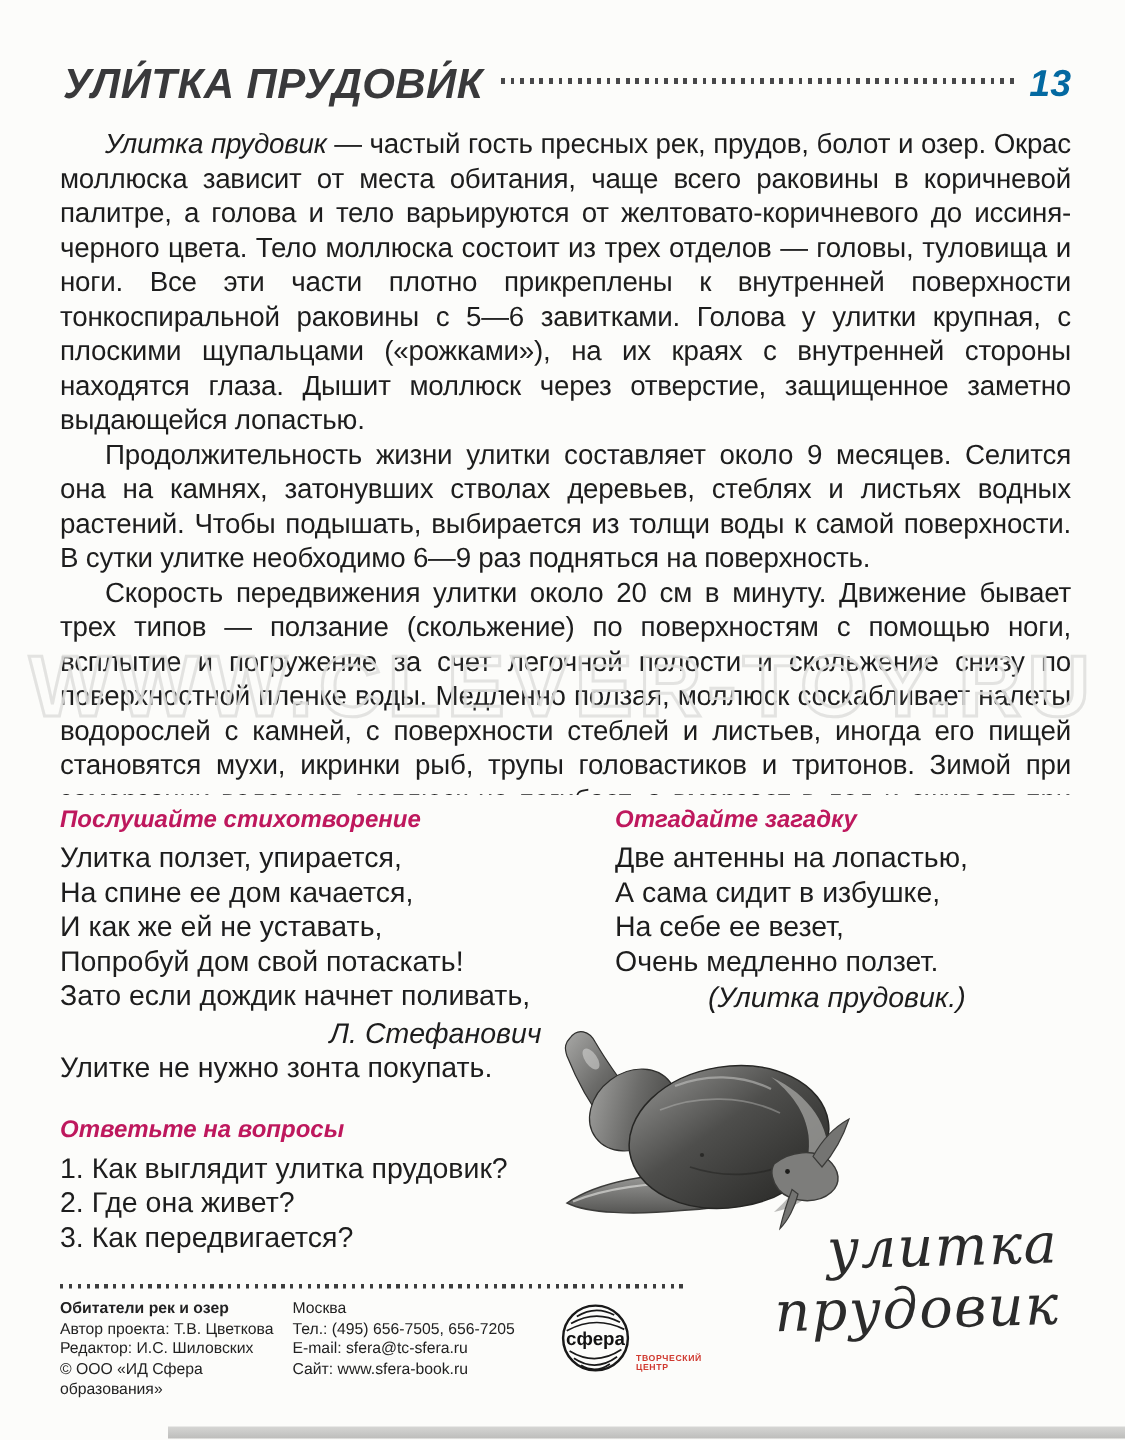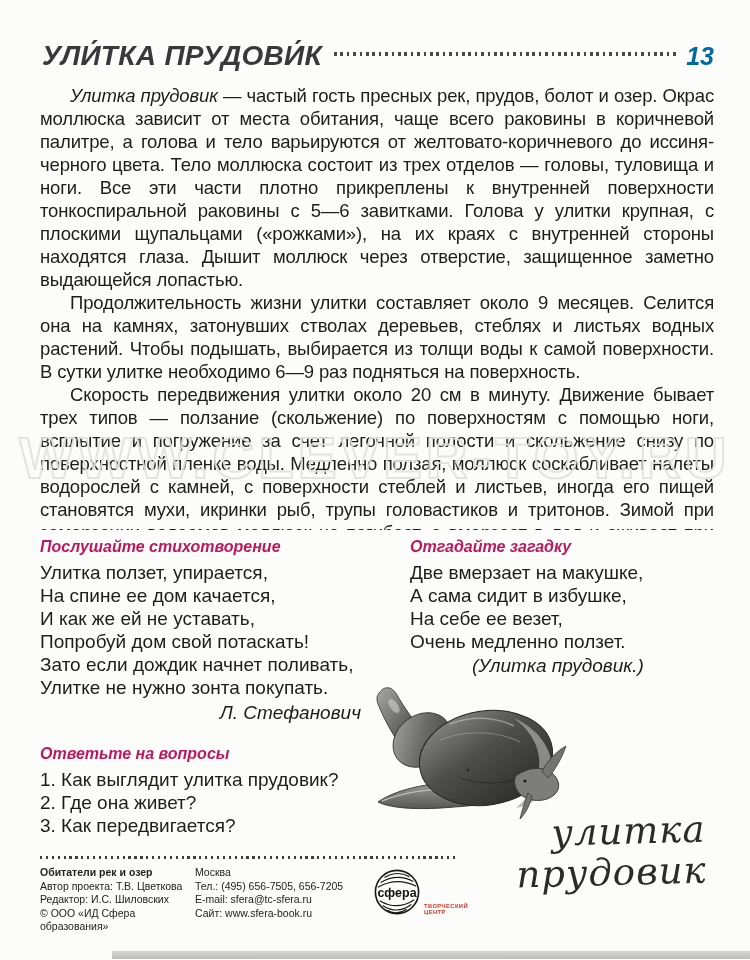--- a/index.html
+++ b/index.html
@@ -114,27 +114,27 @@
 
   <div class="watermark">WWW.CLEVER-TOY.RU</div>
 
   <div class="poem">
     <div class="sect-head">Послушайте стихотворение</div>
     <div class="verse">Улитка ползет, упирается,</div>
     <div class="verse">На спине ее дом качается,</div>
     <div class="verse">И как же ей не уставать,</div>
     <div class="verse">Попробуй дом свой потаскать!</div>
     <div class="verse">Зато если дождик начнет поливать,</div>
+    <div class="verse poem-author">Л. Стефанович</div>
     <div class="verse">Улитке не нужно зонта покупать.</div>
-    <div class="verse poem-author">Л. Стефанович</div>
   </div>
 
   <div class="riddle">
     <div class="sect-head">Отгадайте загадку</div>
-    <div class="verse">Две вмерзает на макушке,</div>
+    <div class="verse">Две антенны на лопастью,</div>
     <div class="verse">А сама сидит в избушке,</div>
     <div class="verse">На себе ее везет,</div>
     <div class="verse">Очень медленно ползет.</div>
     <div class="verse riddle-answer">(Улитка прудовик.)</div>
   </div>
 
   <div class="questions">
     <div class="sect-head">Ответьте на вопросы</div>
     <div class="verse">1. Как выглядит улитка прудовик?</div>
     <div class="verse">2. Где она живет?</div>

